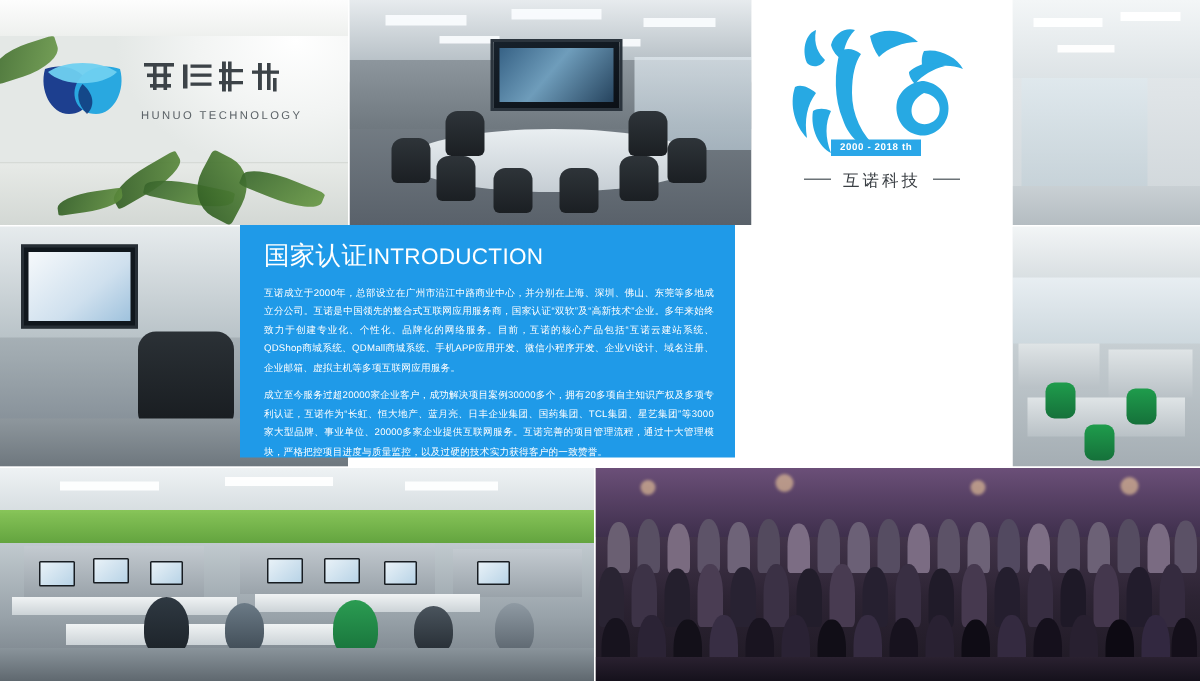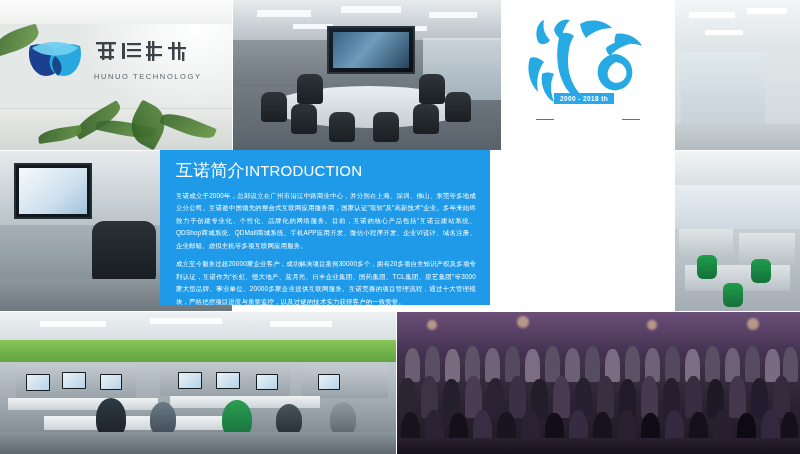--- a/index.html
+++ b/index.html
@@ -233,20 +233,21 @@
           <path d="M22 60 C20 72 26 84 34 88 C30 78 30 68 34 60 C30 58 25 58 22 60 Z"></path>
           <path d="M40 20 C36 34 36 52 42 66 C46 78 56 86 66 86 C54 76 48 62 48 48 C48 36 50 28 54 22 C49 18 44 18 40 20 Z"></path>
           <path d="M96 40 C88 40 80 46 78 54 C76 64 82 74 92 76 C100 78 110 72 112 62 C114 52 108 42 96 40 Z
                    M96 48 C104 49 108 56 106 62 C104 68 96 71 91 67 C86 63 86 53 96 48 Z"></path>
           <path d="M86 34 C92 28 102 26 110 30 C102 32 95 36 90 42 C88 40 86 37 86 34 Z"></path>
         </g>
       </svg>
       <div class="anniv-badge">2000 - 2018 th</div>
       <div class="anniv-rule lft"></div>
       <div class="anniv-rule rgt"></div>
+      <div class="anniv-name">互诺科技</div>
     </div>
 
     <div class="cell c-corr">
       <div class="corr-ceil">
         <i style="left:14px;top:12px;width:46px;height:6px;"></i>
         <i style="left:72px;top:8px;width:40px;height:6px;"></i>
         <i style="left:30px;top:30px;width:38px;height:5px;"></i>
       </div>
       <div class="corr-glass"></div>
       <div class="corr-floor"></div>
@@ -395,20 +396,20 @@
 
     <div class="sep" style="left:232px;top:0;width:1px;height:312px;"></div>
     <div class="sep" style="left:501px;top:0;width:1px;height:151px;"></div>
     <div class="sep" style="left:674px;top:0;width:1px;height:312px;"></div>
     <div class="sep" style="left:0;top:150px;width:800px;height:1px;"></div>
     <div class="sep" style="left:0;top:311px;width:800px;height:1px;"></div>
     <div class="sep" style="left:396px;top:312px;width:1px;height:142px;"></div>
   </div>
 
   <section class="intro">
-    <h1 class="intro-title"><span>互诺简介</span><span class="en">INTRODUCTION</span></h1>
+    <h1 class="intro-title"><span>国家认证</span><span class="en">INTRODUCTION</span></h1>
     <div class="intro-body">
       <p>互诺成立于2000年，总部设立在广州市沿江中路商业中心，并分别在上海、深圳、佛山、东莞等多地成立分公司。互诺是中国领先的整合式互联网应用服务商，国家认证“双软”及“高新技术”企业。多年来始终致力于创建专业化、个性化、品牌化的网络服务。目前，互诺的核心产品包括“互诺云建站系统、QDShop商城系统、QDMall商城系统、手机APP应用开发、微信小程序开发、企业VI设计、域名注册、企业邮箱、虚拟主机等多项互联网应用服务。</p>
       <p>成立至今服务过超20000家企业客户，成功解决项目案例30000多个，拥有20多项自主知识产权及多项专利认证，互诺作为“长虹、恒大地产、蓝月亮、日丰企业集团、国药集团、TCL集团、星艺集团”等3000家大型品牌、事业单位、20000多家企业提供互联网服务。互诺完善的项目管理流程，通过十大管理模块，严格把控项目进度与质量监控，以及过硬的技术实力获得客户的一致赞誉。</p>
     </div>
   </section>
 
 </div>
 
 </body></html>

